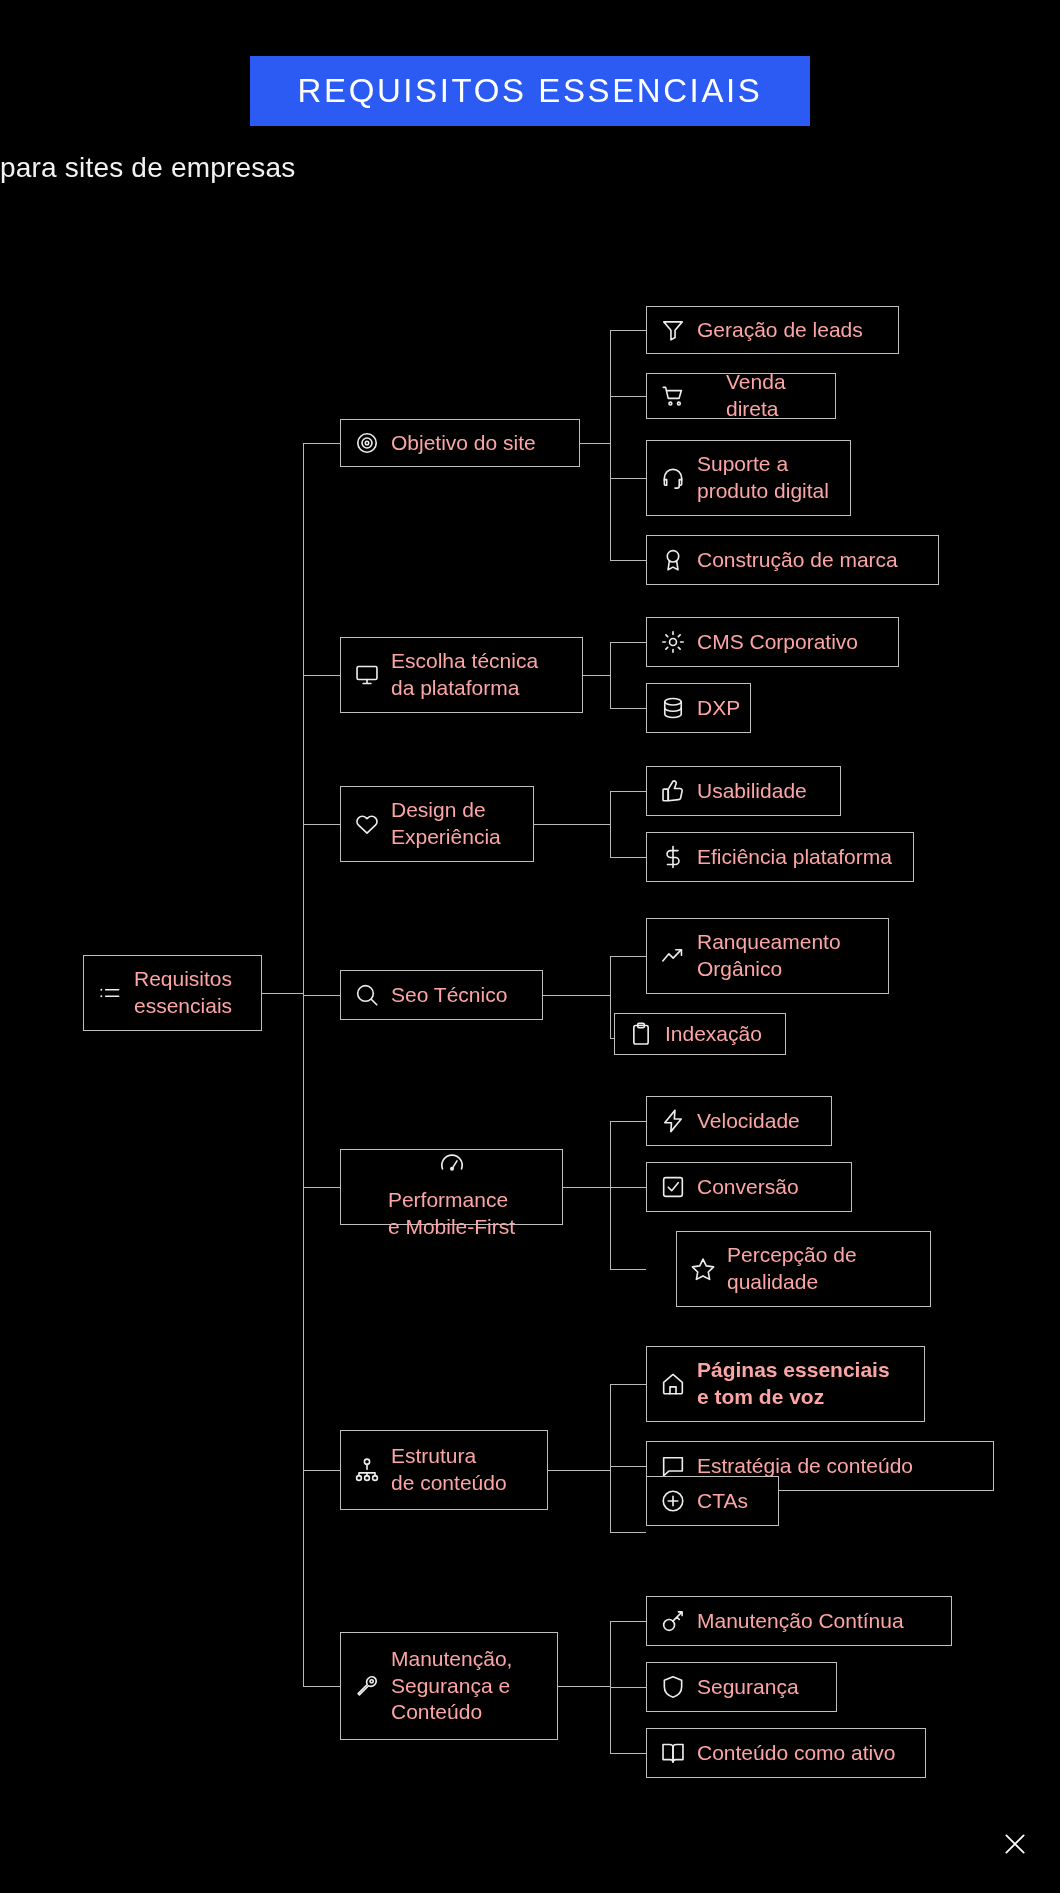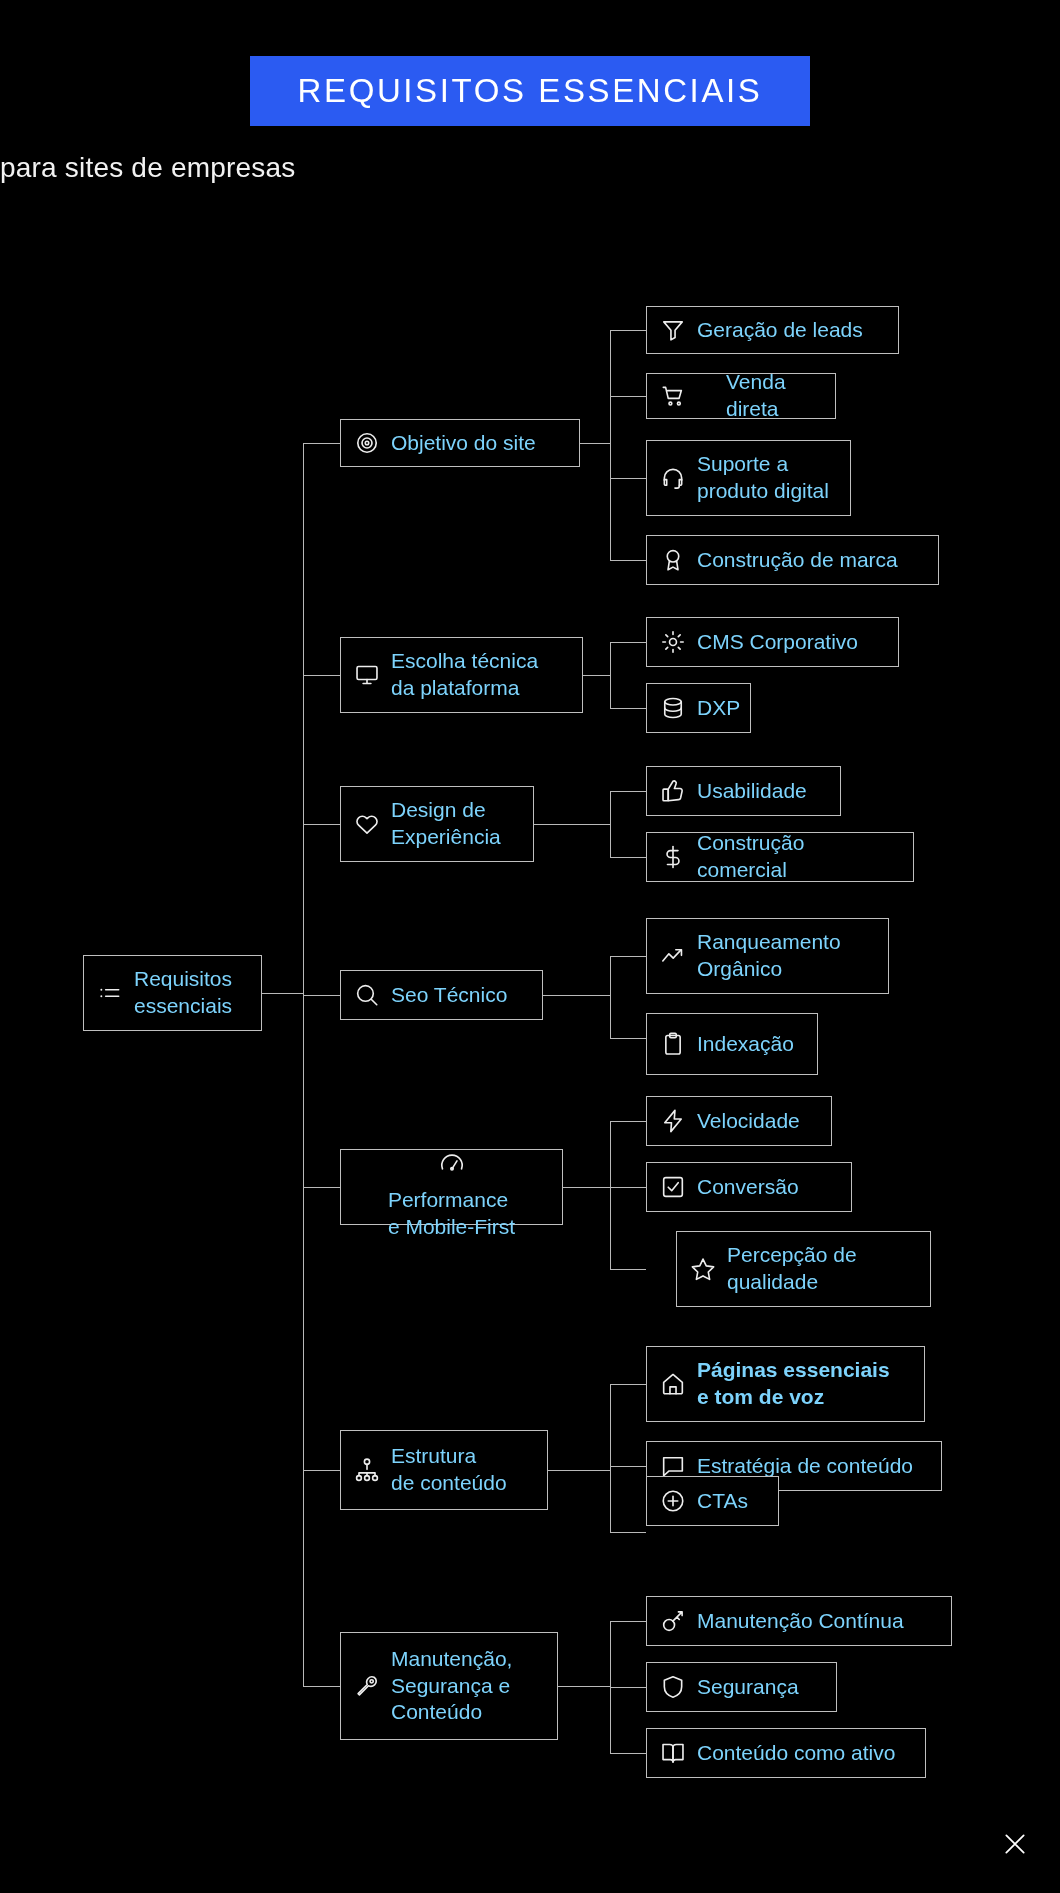--- a/index.html
+++ b/index.html
@@ -57,21 +57,21 @@
     height: 1893px;
   }
   .node {
     position: absolute;
     border: 1px solid #BFBFBF;
     background: #000000;
     display: flex;
     align-items: center;
     gap: 11px;
     padding: 0 13px;
-    color: #7dd3fc;
+    color: #fca5a5;
     font-weight: 300;
     line-height: 1.28;
   }
   .node .ico {
     flex: 0 0 auto;
     width: 26px;
     height: 26px;
     display: inline-flex;
     align-items: center;
     justify-content: center;
@@ -240,21 +240,21 @@
         <span class="lbl">Usabilidade</span>
       </div>
       <div class="ln h" style="left: 610px; top: 857px; width: 36px;"></div>
       <div class="node lvl2" style="left: 646px; top: 832px; width: 268px; height: 50px;">
         <span class="ico">
           <svg viewBox="0 0 24 24" width="26" height="26" fill="none" stroke="currentColor" stroke-width="1.5" stroke-linecap="round" stroke-linejoin="round">
             <path d="M12 2.3v19.4"></path>
             <path d="M16.6 6.1H9.7a3.2 3.2 0 0 0 0 6.4h4.6a3.2 3.2 0 0 1 0 6.4H6.9"></path>
           </svg>
         </span>
-        <span class="lbl">Construção comercial</span>
+        <span class="lbl">Eficiência plataforma</span>
       </div>
       <div class="ln h" style="left: 303px; top: 995px; width: 37px;"></div>
       <div class="node lvl1" style="left: 340px; top: 970px; width: 203px; height: 50px;">
         <span class="ico">
           <svg viewBox="0 0 24 24" width="26" height="26" fill="none" stroke="currentColor" stroke-width="1.5" stroke-linecap="round" stroke-linejoin="round">
             <circle cx="10.6" cy="10.6" r="7.2"></circle>
             <path d="M15.9 15.9 21 21"></path>
           </svg>
         </span>
         <span class="lbl">Seo Técnico</span>
@@ -266,21 +266,21 @@
         <span class="ico">
           <svg viewBox="0 0 24 24" width="26" height="26" fill="none" stroke="currentColor" stroke-width="1.5" stroke-linecap="round" stroke-linejoin="round">
             <path d="M2.6 16.6 8.2 10l4 4 7.2-7.6"></path>
             <path d="M14.6 6.2h5.2v5.2"></path>
           </svg>
         </span>
         <span class="lbl">Ranqueamento
 Orgânico</span>
       </div>
       <div class="ln h" style="left: 610px; top: 1038px; width: 36px;"></div>
-      <div class="node lvl2" style="left: 646px; top: 1013px; width: 172px; height: 62px;">
+      <div class="node lvl2" style="left: 614px; top: 1013px; width: 172px; height: 42px;">
         <span class="ico">
           <svg viewBox="0 0 24 24" width="26" height="26" fill="none" stroke="currentColor" stroke-width="1.5" stroke-linecap="round" stroke-linejoin="round">
             <rect x="5.4" y="4.2" width="13.2" height="17" rx="1.6"></rect>
             <rect x="9" y="2.2" width="6" height="4" rx="1.1"></rect>
           </svg>
         </span>
         <span class="lbl">Indexação</span>
       </div>
       <div class="ln h" style="left: 303px; top: 1187px; width: 37px;"></div>
       <div class="node lvl1" style="left: 340px; top: 1149px; width: 223px; height: 76px; flex-direction: column;">
@@ -346,21 +346,21 @@
         <span class="ico">
           <svg viewBox="0 0 24 24" width="26" height="26" fill="none" stroke="currentColor" stroke-width="1.5" stroke-linecap="round" stroke-linejoin="round">
             <path d="M3.4 10.4 12 3.2l8.6 7.2v9.4a1.2 1.2 0 0 1-1.2 1.2H4.6a1.2 1.2 0 0 1-1.2-1.2z"></path>
             <path d="M9.2 21v-6.4h5.6V21"></path>
           </svg>
         </span>
         <span class="lbl">Páginas essenciais
 e tom de voz</span>
       </div>
       <div class="ln h" style="left: 610px; top: 1466px; width: 36px;"></div>
-      <div class="node lvl2" style="left: 646px; top: 1441px; width: 296px; height: 50px;">
+      <div class="node lvl2" style="left: 646px; top: 1441px; width: 348px; height: 50px;">
         <span class="ico">
           <svg viewBox="0 0 24 24" width="26" height="26" fill="none" stroke="currentColor" stroke-width="1.5" stroke-linecap="round" stroke-linejoin="round">
             <path d="M3.4 4.4h17.2v12.2H8.4L3.4 21z"></path>
           </svg>
         </span>
         <span class="lbl">Estratégia de conteúdo</span>
       </div>
       <div class="ln h" style="left: 610px; top: 1532px; width: 36px;"></div>
       <div class="node lvl2" style="left: 646px; top: 1476px; width: 133px; height: 50px;">
         <span class="ico">

